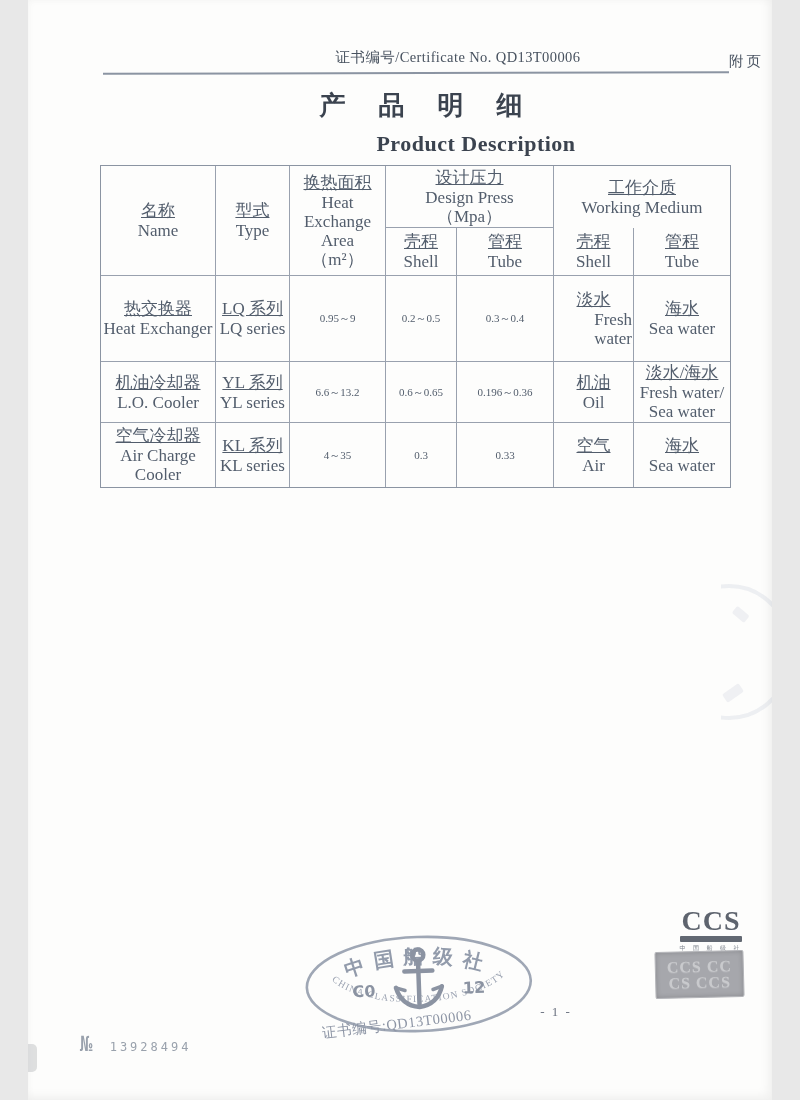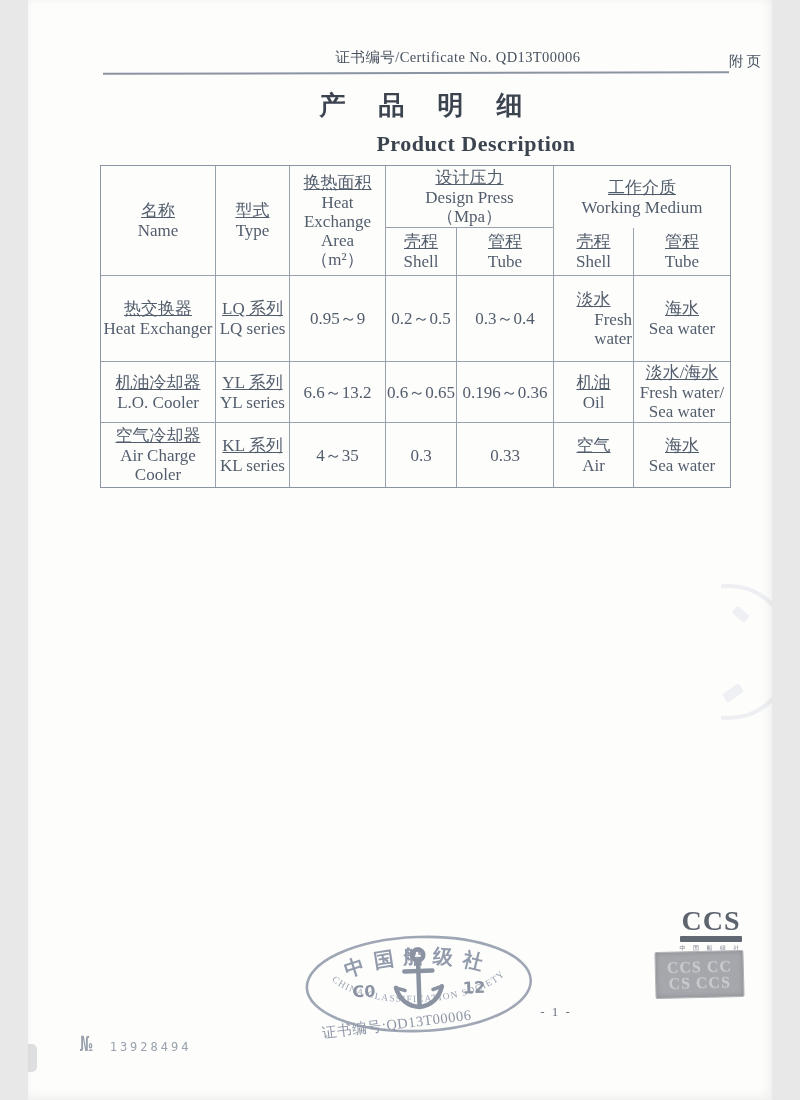--- a/index.html
+++ b/index.html
@@ -45,21 +45,21 @@
     background:transparent;
   }
   .c{
     display:flex;flex-direction:column;justify-content:center;align-items:center;
     text-align:center;padding:2px 1px;box-sizing:border-box;
     border-right:1px solid #99a1ae;border-bottom:1px solid #99a1ae;
     color:#525d6c;
   }
   .c .cn{font-size:17px;line-height:20px;text-decoration:underline;}
   .c .en{font-size:17px;line-height:19px;text-align:right;}
-  .c .val{font-size:17px;line-height:19px;}
+  .c .val{font-size:11px;line-height:19px;}
   .no-r{border-right:none;}
   .no-b{border-bottom:none;}
   .rs2{grid-row:span 2;}
   .cs2{grid-column:span 2;}
   
   .seal{position:absolute;left:266px;top:932px;transform:rotate(-2deg);}
   
   .page-no{
     position:absolute;left:498px;top:1004px;width:60px;text-align:center;
     font-size:13px;color:#6b7280;letter-spacing:2px;

